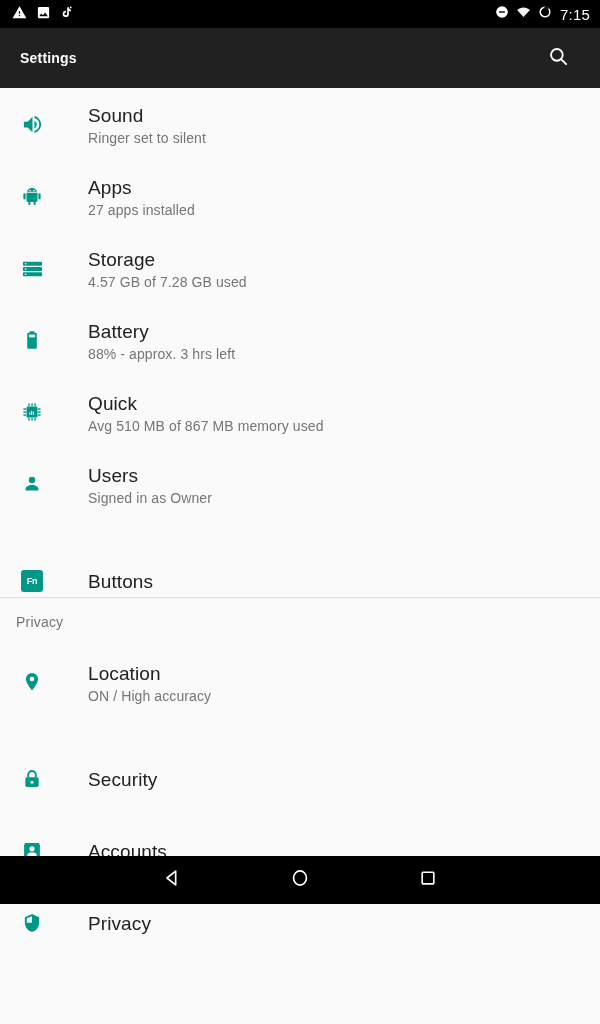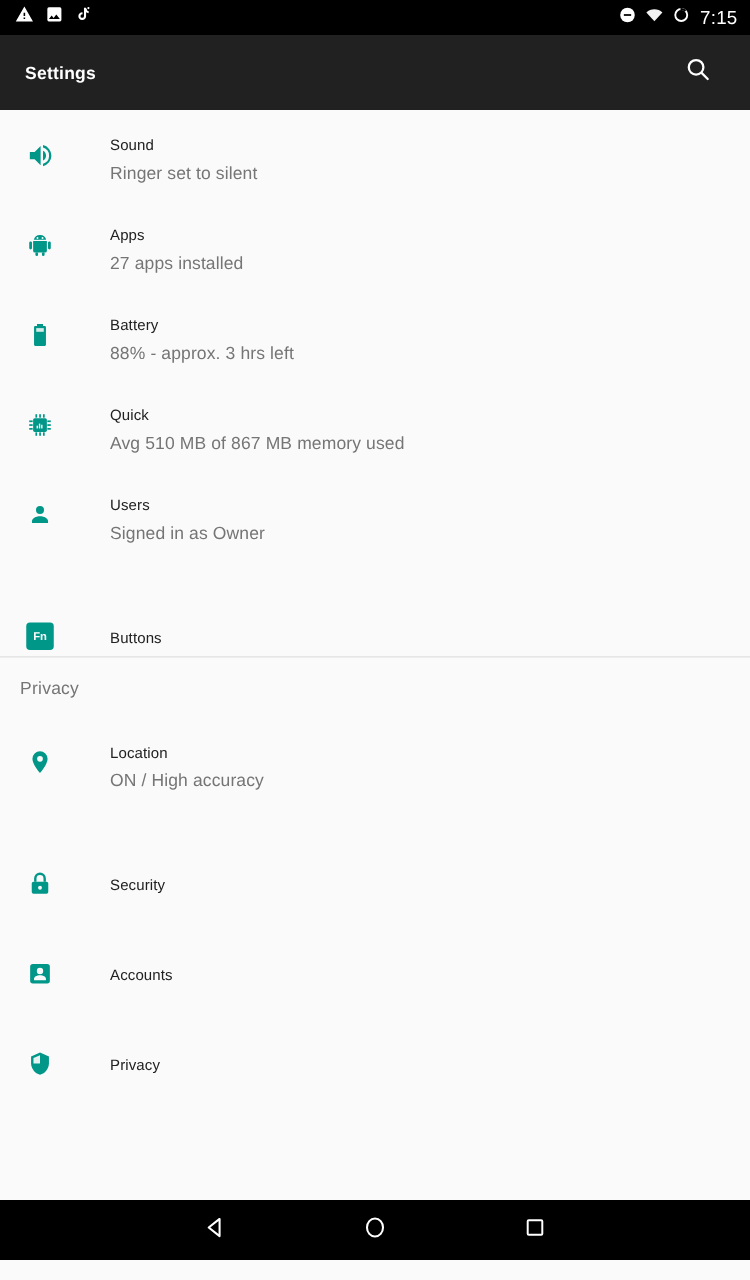--- a/index.html
+++ b/index.html
@@ -2,21 +2,21 @@
 <html><head>
 <meta charset="utf-8">
 <style>
   * { margin:0; padding:0; box-sizing:border-box; }
   html, body {
     width:600px; height:1024px;
     background:#fafafa;
     font-family:"Liberation Sans", sans-serif;
     overflow:hidden;
   }
-  .screen { position:relative; width:600px; height:1008px; background:#84cc16; }
+  .screen { position:relative; width:600px; height:904px; background:#84cc16; }
 
   
   .status-bar {
     position:absolute; top:0; left:0; width:600px; height:28px;
     background:#000; display:flex; align-items:center;
     padding:0 10px 0 12px; color:#fff;
   }
   .status-left { display:flex; align-items:center; gap:9px; }
   .status-right { margin-left:auto; display:flex; align-items:center; gap:7px; }
   .status-clock { font-size:15px; color:#fff; letter-spacing:.2px; margin-left:1px; }
@@ -48,21 +48,21 @@
   }
   .row.no-sub { align-items:flex-end; }
   .row-icon {
     width:24px; min-width:24px; margin-left:4px; margin-top:25px;
     display:flex; align-items:center; justify-content:center;
   }
   .row.no-sub .row-icon { margin-top:0; }
   .row-text { margin-left:44px; padding-top:18px; }
   .row.no-sub .row-text { padding-top:0; }
   .row-title {
-    font-size:12px; color:#212121; line-height:20px; letter-spacing:.1px;
+    font-size:19px; color:#212121; line-height:20px; letter-spacing:.1px;
   }
   .row-sub {
     font-size:14px; color:#757575; line-height:18px; margin-top:3px;
     letter-spacing:.1px;
   }
 
   .divider { height:1px; background:#e0e0e0; margin-top:5px; }
   .section-header {
     height:48px; display:flex; align-items:center; padding:0 16px;
   }
@@ -173,20 +173,36 @@
           <rect x="8" y="18.3" width="2.3" height="3.4" rx="1.1" fill="#009688"></rect>
           <rect x="13.7" y="18.3" width="2.3" height="3.4" rx="1.1" fill="#009688"></rect>
         </svg>
       </div>
       <div class="row-text">
         <div class="row-title">Apps</div>
         <div class="row-sub">27 apps installed</div>
       </div>
     </div>
 
+    <div class="row">
+      <div class="row-icon">
+        <svg width="23" height="23" viewBox="0 0 24 24">
+          <rect x="2" y="5" width="20" height="4" rx="1" fill="#009688"></rect>
+          <rect x="2" y="10.5" width="20" height="4" rx="1" fill="#009688"></rect>
+          <rect x="2" y="16" width="20" height="4" rx="1" fill="#009688"></rect>
+          <rect x="4" y="6.4" width="1.6" height="1.3" fill="#fafafa"></rect>
+          <rect x="4" y="11.9" width="1.6" height="1.3" fill="#fafafa"></rect>
+          <rect x="4" y="17.4" width="1.6" height="1.3" fill="#fafafa"></rect>
+        </svg>
+      </div>
+      <div class="row-text">
+        <div class="row-title">Storage</div>
+        <div class="row-sub">4.57 GB of 7.28 GB used</div>
+      </div>
+    </div>
 
     <div class="row">
       <div class="row-icon">
         <svg width="22" height="22" viewBox="0 0 24 24">
           <path fill="#009688" d="M9.4 2.5h5.2v1.7h1.6a1 1 0 0 1 1 1v15.3a1 1 0 0 1-1 1H7.8a1 1 0 0 1-1-1V5.2a1 1 0 0 1 1-1h1.6V2.5z"></path>
           <rect x="8.7" y="6" width="6.6" height="3.2" fill="#fafafa" opacity=".85"></rect>
         </svg>
       </div>
       <div class="row-text">
         <div class="row-title">Battery</div>

